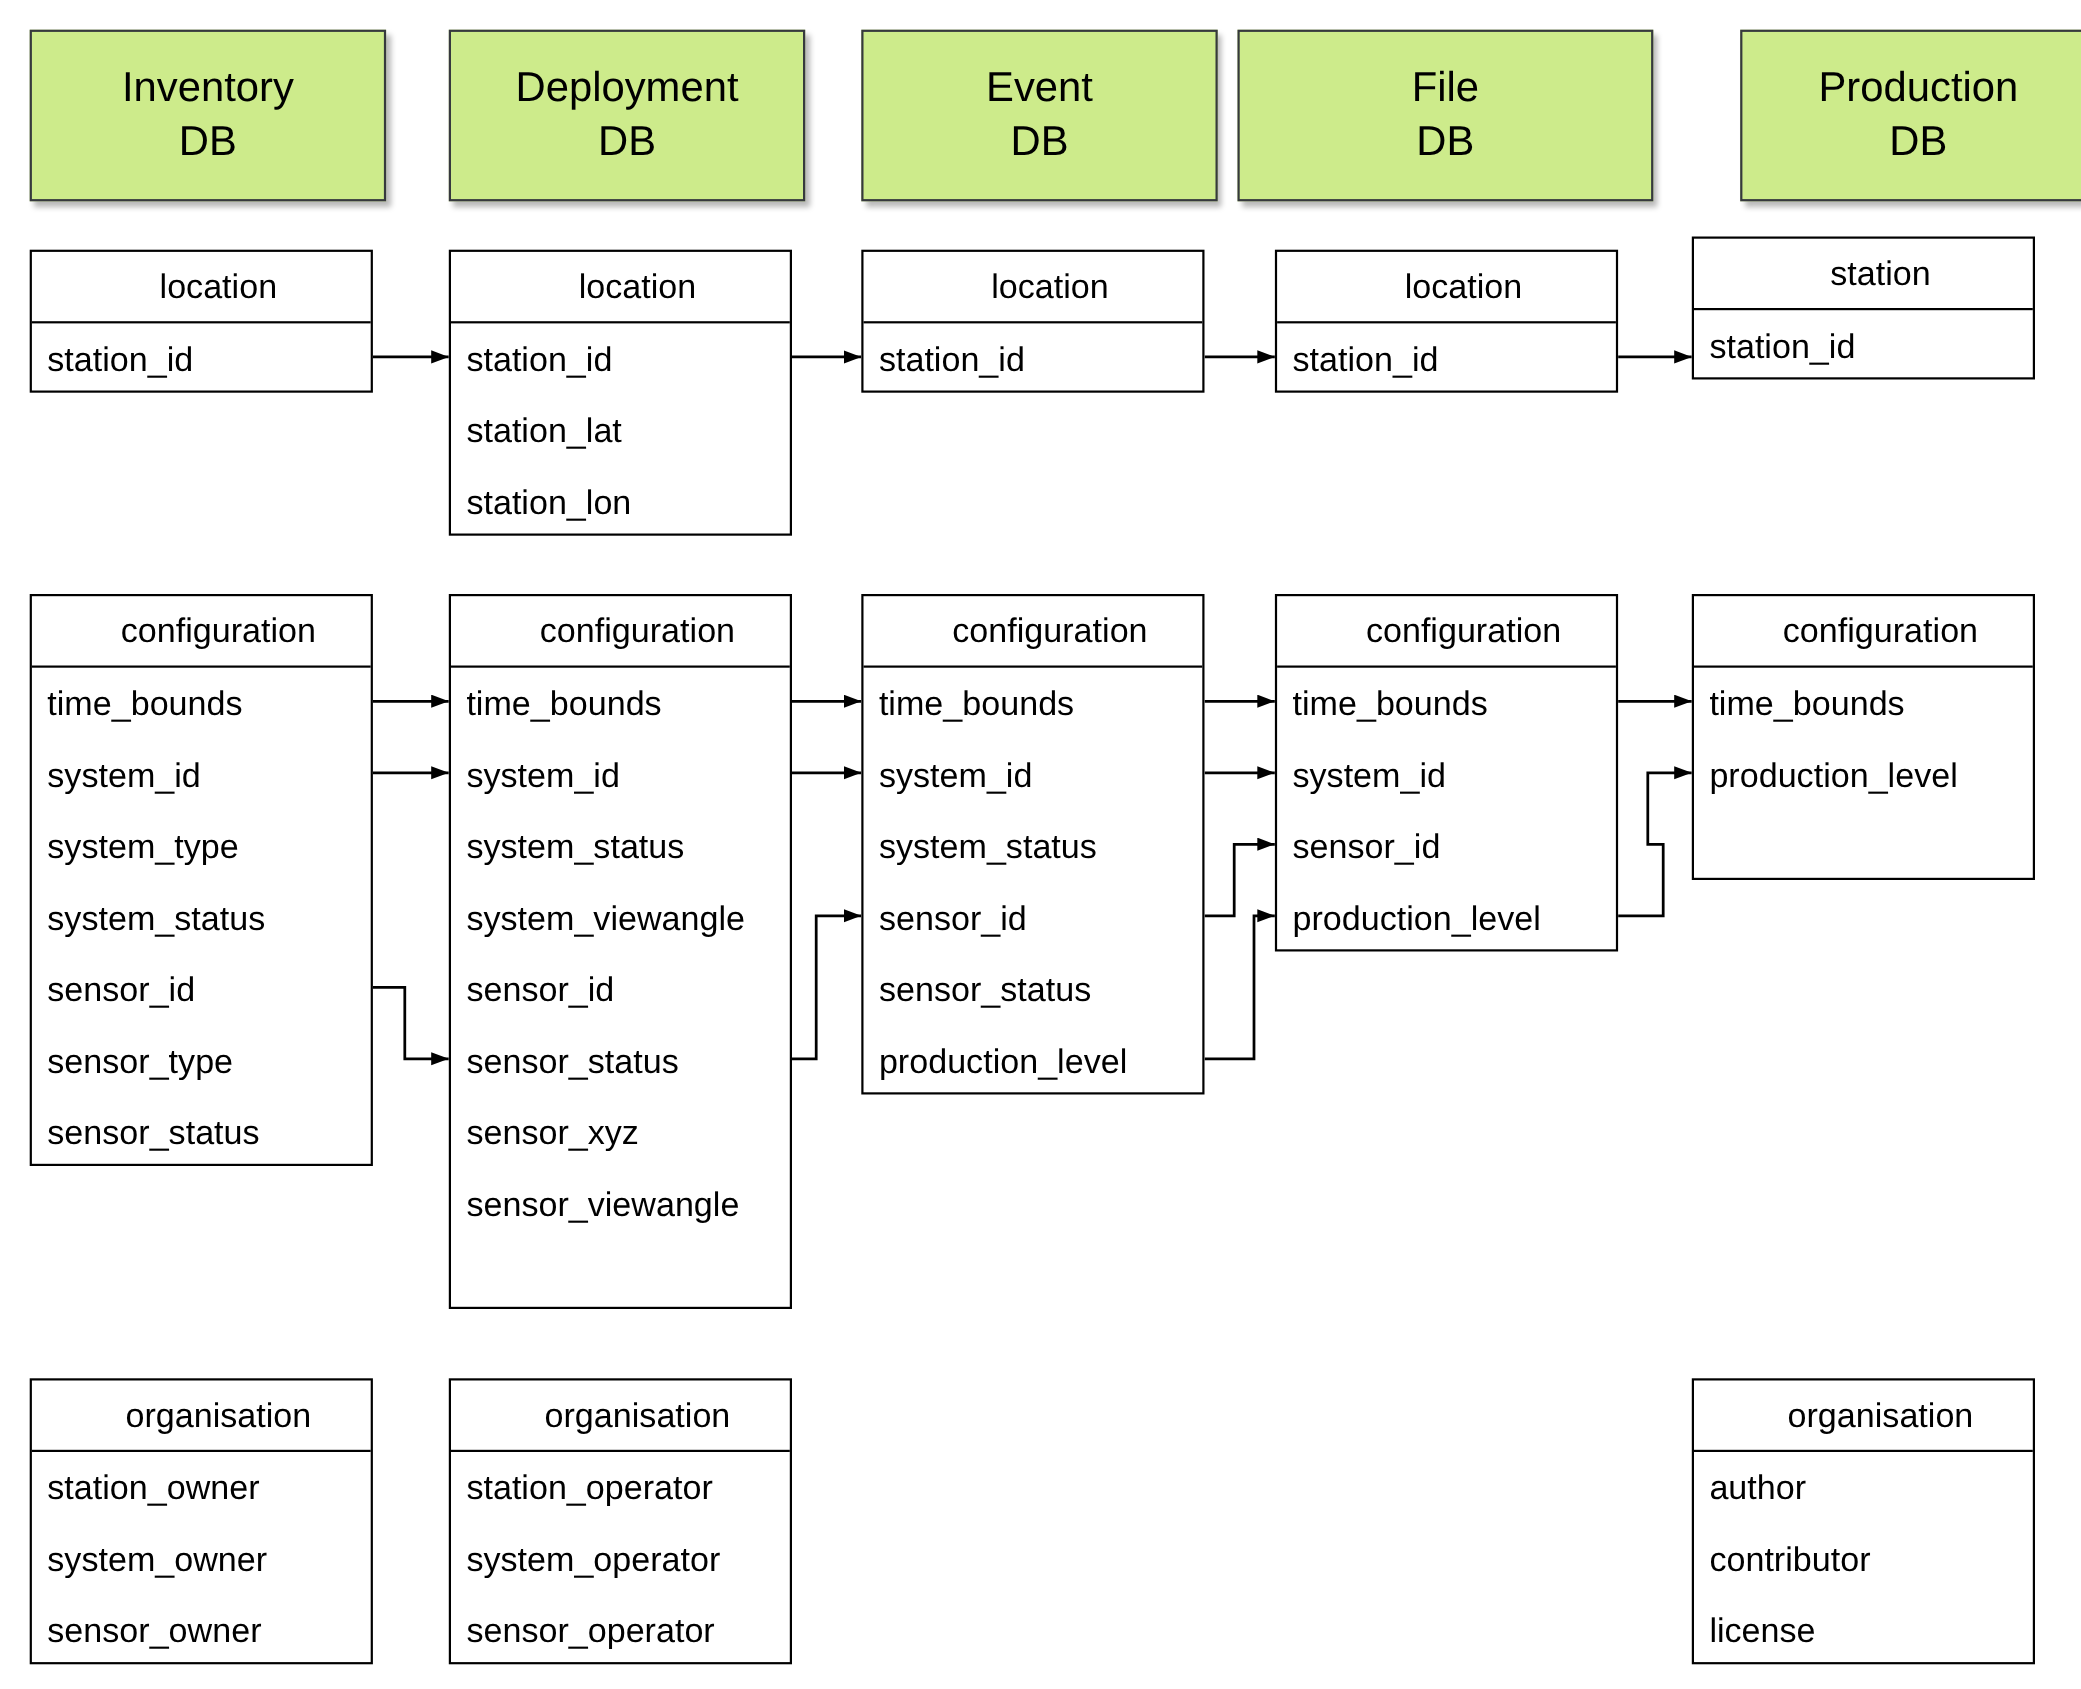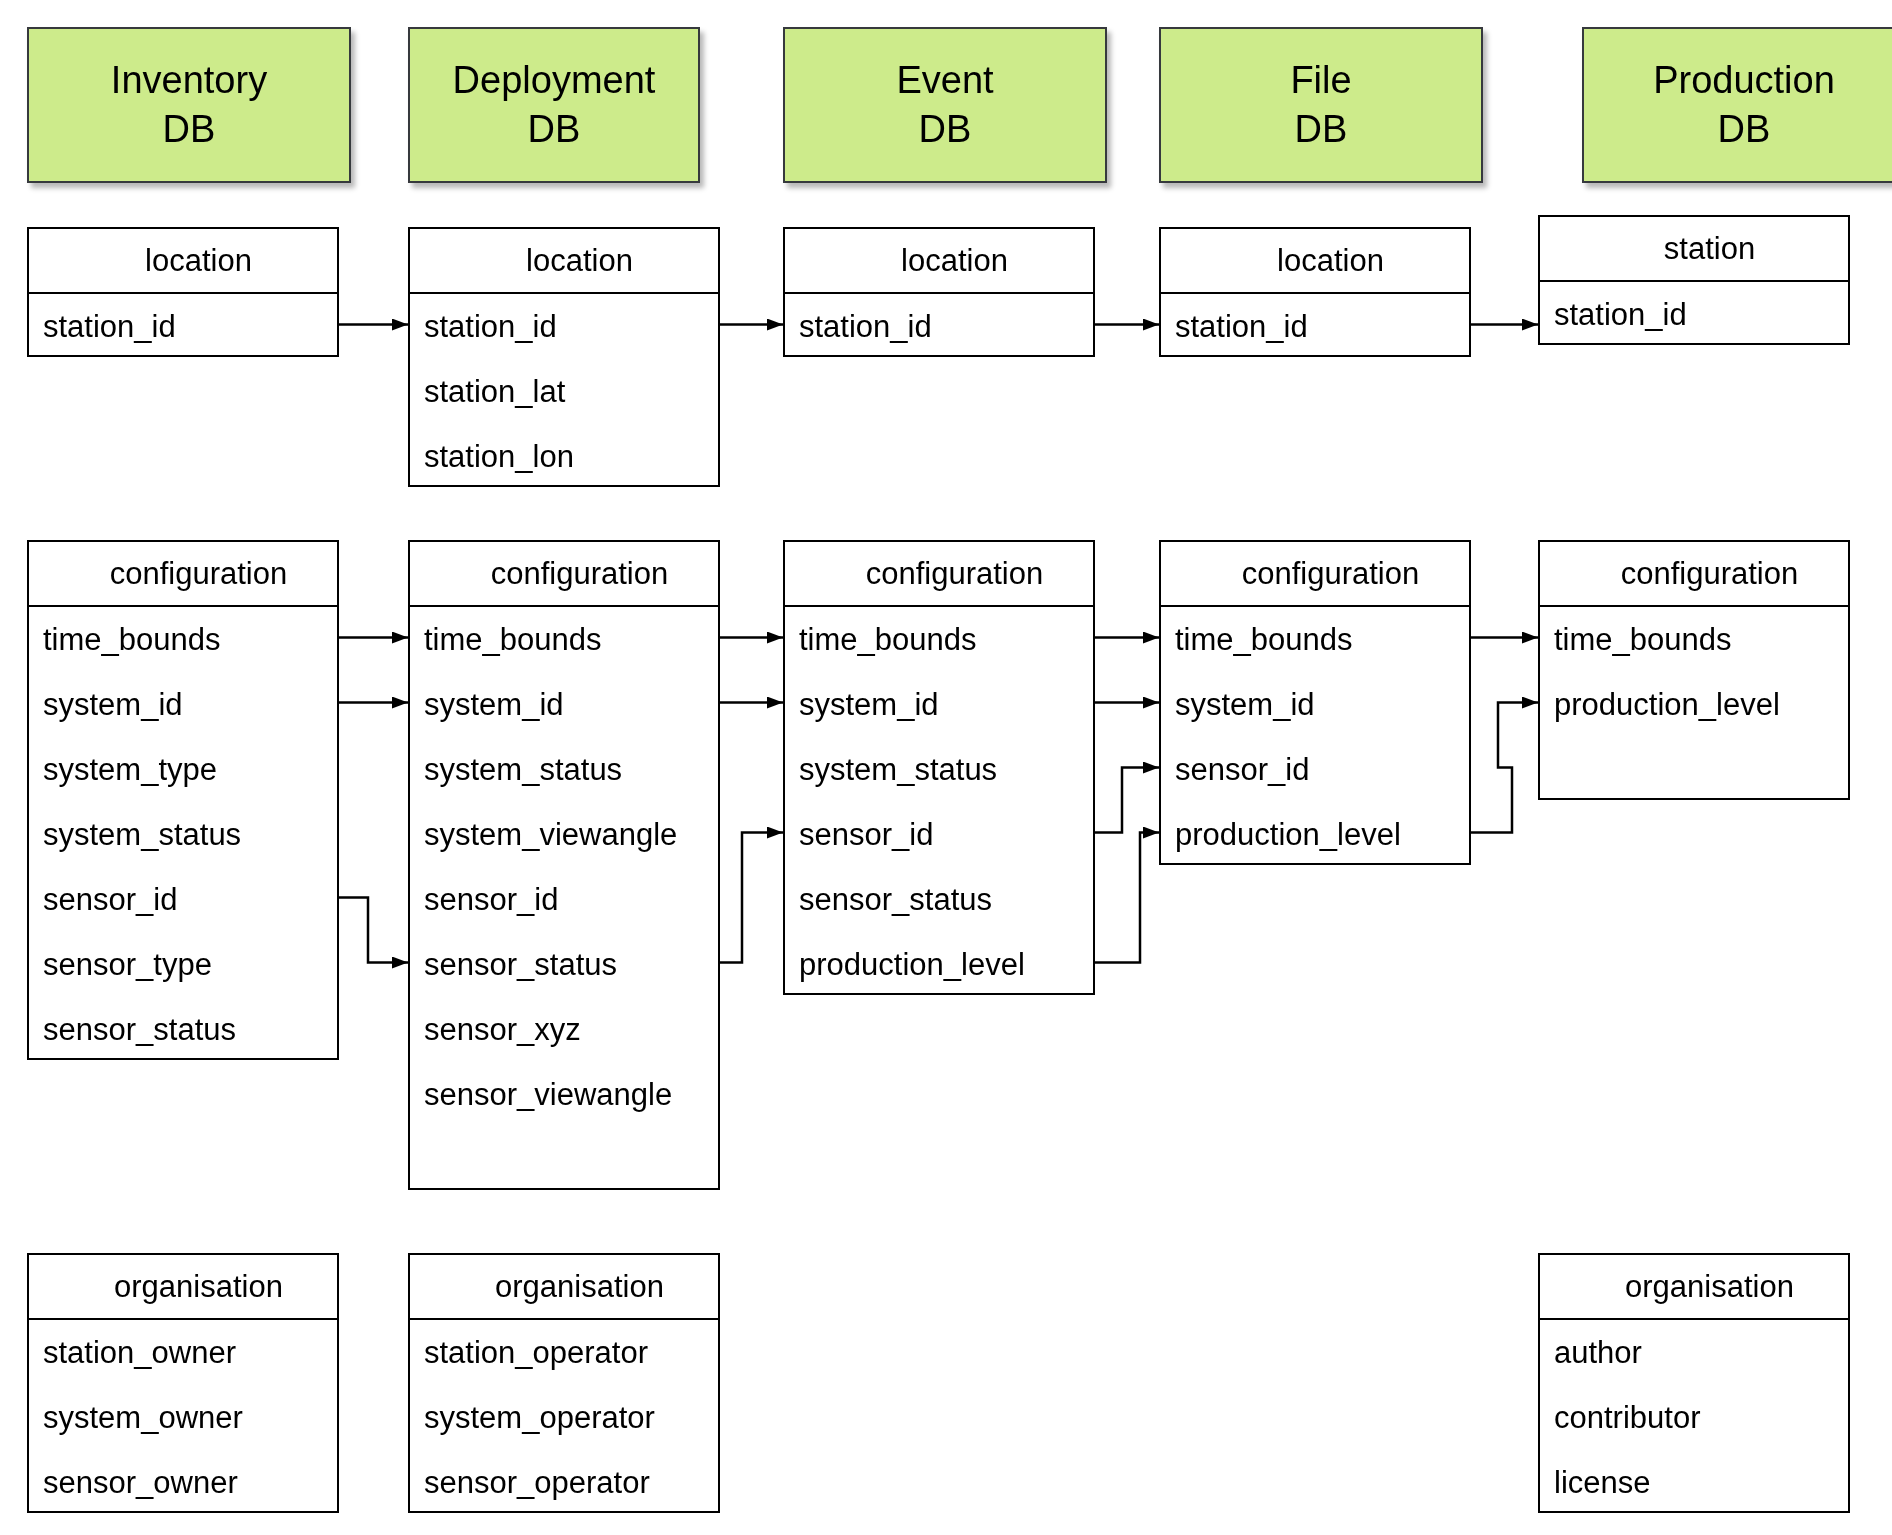--- a/index.html
+++ b/index.html
@@ -109,21 +109,21 @@
         <div class="table-field">sensor_id</div>
         <div class="table-field">sensor_type</div>
         <div class="table-field">sensor_status</div>
       </div>
       <div class="table" style="left: 27px; top: 1253px; width: 312px; height: 260px;">
         <div class="table-header">organisation</div>
         <div class="table-field">station_owner</div>
         <div class="table-field">system_owner</div>
         <div class="table-field">sensor_owner</div>
       </div>
-      <div class="db-box" style="left: 408px; top: 27px; width: 292px; height: 156px;">
+      <div class="db-box" style="left: 408px; top: 27px; width: 324px; height: 156px;">
         <div class="db-title">
           <span>Deployment</span>
           <span>DB</span>
         </div>
       </div>
       <div class="table" style="left: 408px; top: 227px; width: 312px; height: 260px;">
         <div class="table-header">location</div>
         <div class="table-field">station_id</div>
         <div class="table-field">station_lat</div>
         <div class="table-field">station_lon</div>
@@ -157,21 +157,21 @@
       </div>
       <div class="table" style="left: 783px; top: 540px; width: 312px; height: 455px;">
         <div class="table-header">configuration</div>
         <div class="table-field">time_bounds</div>
         <div class="table-field">system_id</div>
         <div class="table-field">system_status</div>
         <div class="table-field">sensor_id</div>
         <div class="table-field">sensor_status</div>
         <div class="table-field">production_level</div>
       </div>
-      <div class="db-box" style="left: 1159px; top: 27px; width: 324px; height: 156px;">
+      <div class="db-box" style="left: 1125px; top: 27px; width: 378px; height: 156px;">
         <div class="db-title">
           <span>File</span>
           <span>DB</span>
         </div>
       </div>
       <div class="table" style="left: 1159px; top: 227px; width: 312px; height: 130px;">
         <div class="table-header">location</div>
         <div class="table-field">station_id</div>
       </div>
       <div class="table" style="left: 1159px; top: 540px; width: 312px; height: 325px;">

